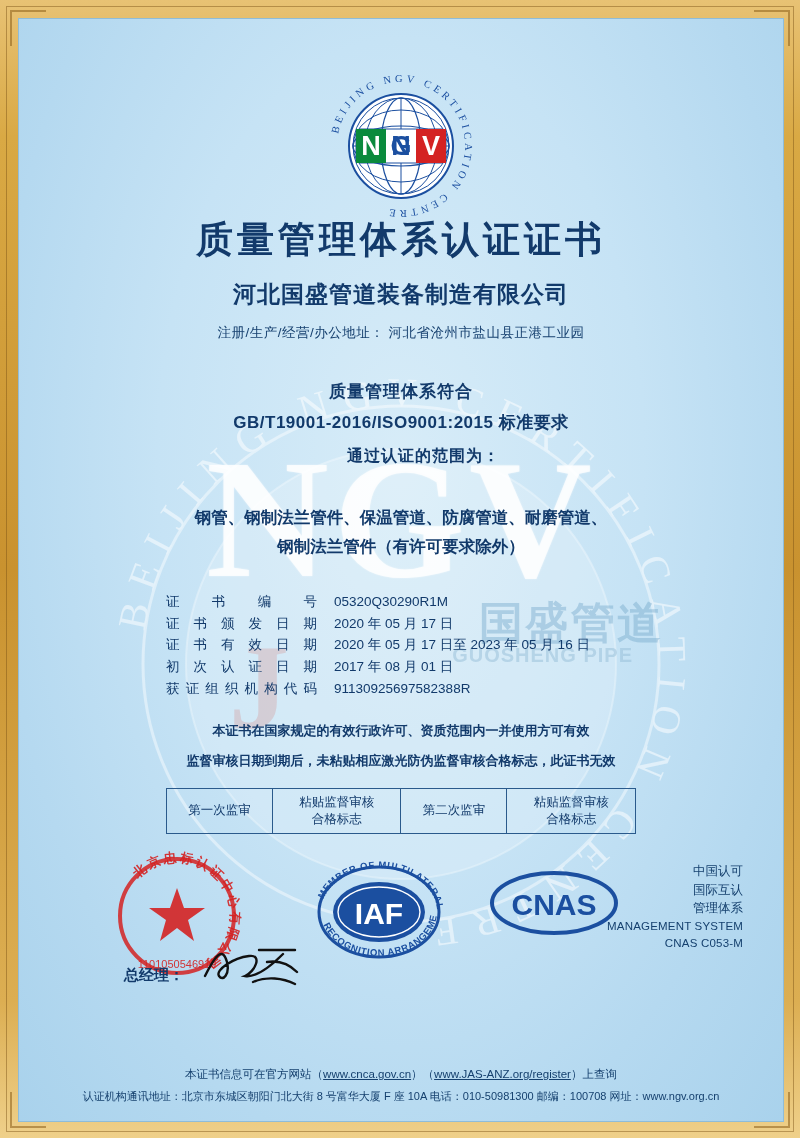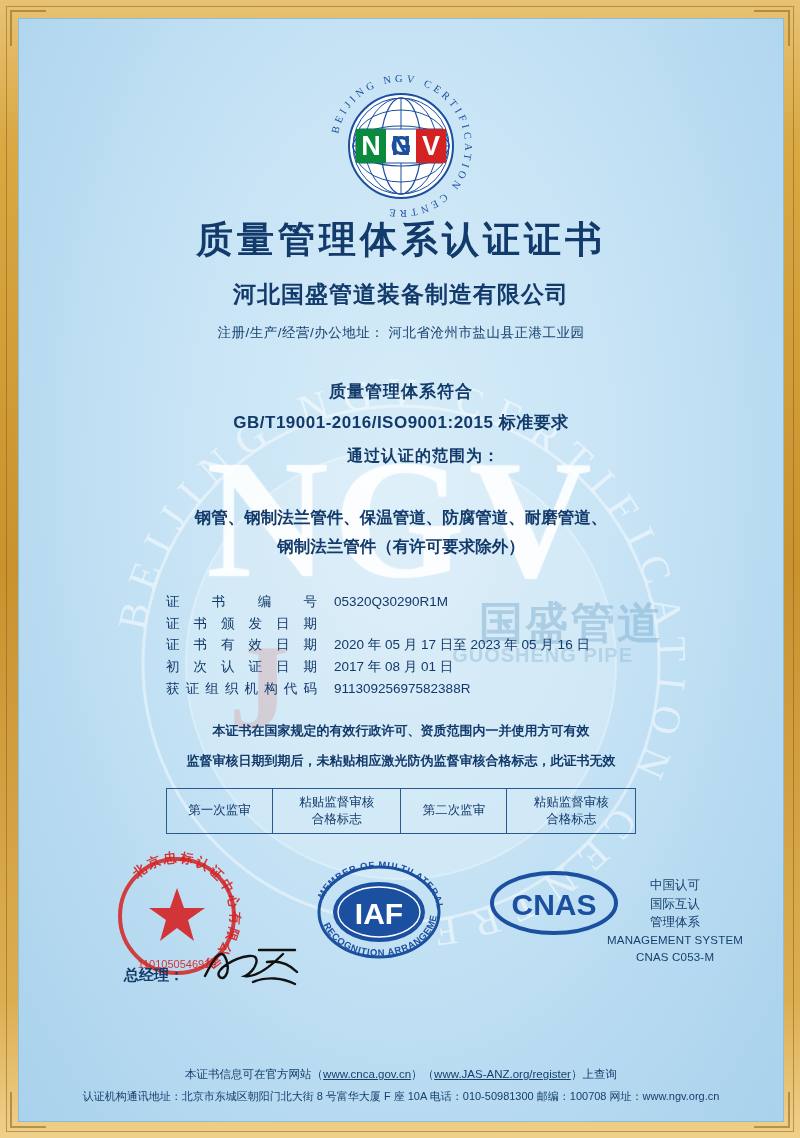--- a/index.html
+++ b/index.html
@@ -103,21 +103,21 @@
   .seals{position:relative;height:130px;margin-top:20px;}
   .seal-red{
     position:absolute;left:88px;top:-8px;width:140px;height:140px;
   }
   .seal-red svg{width:100%;height:100%;}
   .iaf{position:absolute;left:285px;top:6px;width:150px;height:100px;}
   .iaf svg{width:100%;height:100%;}
   .cnas{position:absolute;left:470px;top:14px;width:130px;height:70px;}
   .cnas svg{width:100%;height:100%;}
   .cnas-text{
-    position:absolute;left:588px;top:22px;text-align:center;color:#15406e;font-size:12.5px;line-height:1.5;
+    position:absolute;left:588px;top:8px;text-align:right;color:#15406e;font-size:12.5px;line-height:1.5;
   }
   .cnas-text .en{font-size:11.5px;letter-spacing:.2px;}
 
   .gm{
     position:absolute;left:105px;top:112px;font-size:15px;font-weight:bold;color:#123a6b;font-family:Liberation Mono, monospace;
   }
   .sign{
     position:absolute;left:178px;top:88px;width:110px;height:48px;
   }
   .sign svg{width:100%;height:100%;}
@@ -203,20 +203,21 @@
         <div>钢制法兰管件（有许可要求除外）</div>
       </div>
 
       <div class="fields">
         <div class="field-row">
           <div class="field-label">证书编号</div>
           <div class="field-value">05320Q30290R1M</div>
         </div>
         <div class="field-row">
           <div class="field-label">证书颁发日期</div>
+          <div class="field-value">2020 年 05 月 17 日</div>
         </div>
         <div class="field-row">
           <div class="field-label">证书有效日期</div>
           <div class="field-value">2020 年 05 月 17 日至 2023 年 05 月 16 日</div>
         </div>
         <div class="field-row">
           <div class="field-label">初次认证日期</div>
           <div class="field-value">2017 年 08 月 01 日</div>
         </div>
         <div class="field-row">

